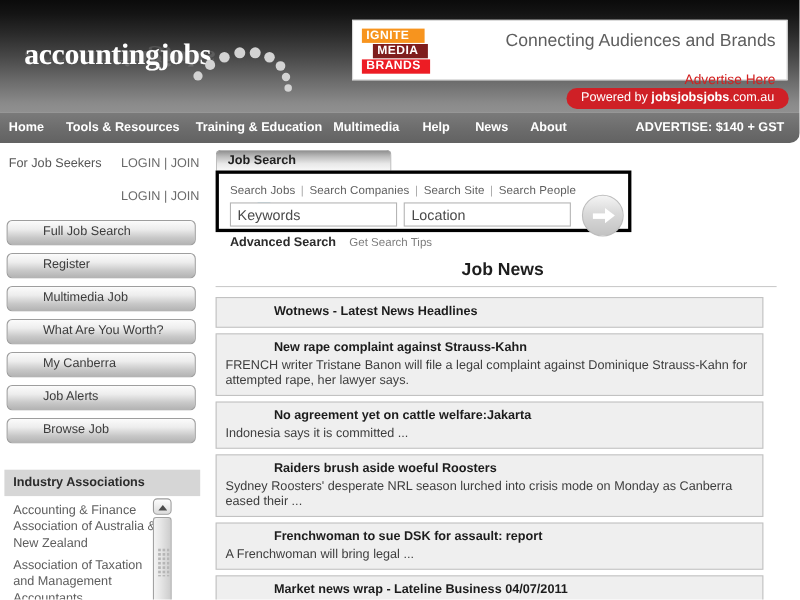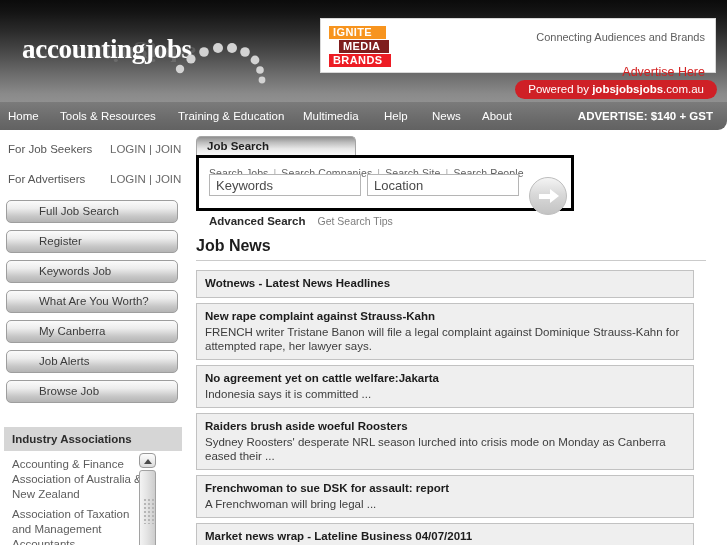--- a/index.html
+++ b/index.html
@@ -46,41 +46,41 @@
   .ig-row {
     font-family: "Liberation Sans", sans-serif;
     font-weight: bold; font-size: 11px; color: #ffffff;
     letter-spacing: 0.4px; padding: 0 3px 0 4px; line-height: 13px;
     height: 13px; margin-bottom: 1px; display: block;
   }
   .ig-1 { background: #f7941e; width: 57px; }
   .ig-2 { background: #7f1d1d; width: 50px; margin-left: 10px; }
   .ig-3 { background: #ed1c24; width: 62px; }
   .banner-txt { position: absolute; right: 10px; top: 10px; text-align: right; }
-  .banner-line1 { font-size: 11px; color: #5e5e5e; line-height: 17px; }
+  .banner-line1 { font-size: 16px; color: #5e5e5e; line-height: 17px; }
   .banner-line2 { font-size: 12.5px; color: #d32020; line-height: 17px; margin-top: 18px; }
 
   .powered {
     position: absolute; right: 10px; top: 80px;
     background: #cf2026; color: #ffffff;
     border-radius: 11px; height: 19px; line-height: 19px;
     padding: 0 13px; font-size: 11.5px; white-space: nowrap;
   }
   .powered b { font-weight: bold; }
 
   
   .nav {
     position: absolute; left: 0; top: 102px; width: 727px; height: 28px;
     background: linear-gradient(to bottom, #7b7b7b 0%, #6c6c6c 55%, #626262 100%);
     border-bottom-right-radius: 9px;
   }
   .nav-inner { position: relative; height: 28px; }
   .nav-item {
     position: absolute; top: 0; height: 28px; line-height: 28px;
-    color: #ffffff; font-size: 11.5px; font-weight: normal;
+    color: #ffffff; font-size: 11.5px; font-weight: bold;
     white-space: nowrap; cursor: pointer;
   }
   .nav-adv {
     position: absolute; right: 14px; top: 0; height: 28px; line-height: 28px;
     color: #ffffff; font-size: 11.5px; font-weight: bold; white-space: nowrap;
   }
 
   
   .left { position: absolute; left: 0; top: 130px; width: 188px; }
   .acct-row {
@@ -152,21 +152,21 @@
     font-size: 10.5px; color: #606060; padding: 9px 0 0 10px; letter-spacing: 0.1px;
   }
   .search-links span { cursor: pointer; }
   .sl-sep { color: #aaaaaa; padding: 0 2px; }
   .tri {
     position: absolute; left: 35px; top: 26px; width: 0; height: 0;
     border-left: 6px solid transparent; border-right: 6px solid transparent;
     border-top: 7px solid #2ea8d6;
   }
   .field {
-    position: absolute; top: 16px; height: 22px; border: 1px solid #b5b5b5;
+    position: absolute; top: 26px; height: 22px; border: 1px solid #b5b5b5;
     background: #ffffff; font-size: 13px; color: #4a4a4a;
     line-height: 20px; padding-left: 6px; font-family: "Liberation Sans", sans-serif;
   }
   #f-keywords { left: 10px; width: 152px; }
   #f-location { left: 168px; width: 152px; }
   .arrow-btn {
     position: absolute; left: 330px; top: 19px; width: 38px; height: 38px;
     border-radius: 50%;
     background: linear-gradient(to bottom, #f4f4f4 0%, #d9d9d9 45%, #c3c3c3 100%);
     border: 1px solid #bdbdbd; cursor: pointer;
@@ -179,30 +179,30 @@
     content: ""; position: absolute; left: 20px; top: 11px;
     border-top: 7.5px solid transparent; border-bottom: 7.5px solid transparent;
     border-left: 9px solid #ffffff;
   }
   .adv-row { position: absolute; left: 10px; top: 53px; white-space: nowrap; }
   .adv-a { font-size: 11.5px; font-weight: bold; color: #2b2b2b; cursor: pointer; }
   .adv-b { font-size: 10.5px; color: #7d7d7d; margin-left: 12px; cursor: pointer; }
 
   .jobnews-h {
     font-size: 16px; font-weight: bold; color: #1d1d1d;
-    margin-top: 26px; padding-bottom: 5px;
+    margin-top: 26px; padding-bottom: 5px; text-align: center;
   }
   .jobnews-rule { height: 1px; background: #cbcbcb; width: 510px; }
 
   .news-list { margin-top: 9px; width: 498px; }
   .news-item {
     background: #efefef; border: 1px solid #c2c2c2;
     padding: 5px 8px 6px 8px; margin-bottom: 5px;
   }
-  .news-title { font-size: 11.5px; font-weight: bold; color: #1c1c1c; line-height: 15px; }
+  .news-title { font-size: 11.5px; font-weight: bold; color: #1c1c1c; line-height: 15px; margin-left: 44px; }
   .news-desc { font-size: 11.5px; color: #3d3d3d; line-height: 14px; margin-top: 1px; }
 </style>
 </head>
 <body>
 
 <div id="page">
 
   <div class="header">
     <div class="logo-wrap">
       <div class="logo-text">accountingjobs</div>
@@ -250,28 +250,27 @@
     <div class="nav-adv">ADVERTISE: $140 + GST</div>
   </div>
 
   <div class="left">
     <div id="acct-list">
         <div class="acct-row">
           <span class="acct-label">For Job Seekers</span>
           <span class="acct-links">LOGIN | JOIN</span>
         </div>
         <div class="acct-row">
-          <span class="acct-label">For Advertisers</span>
           <span class="acct-links">LOGIN | JOIN</span>
         </div>
       </div>
     <div id="btn-list">
         <button class="side-btn">Full Job Search</button>
         <button class="side-btn">Register</button>
-        <button class="side-btn">Keywords Job</button>
+        <button class="side-btn">Multimedia Job</button>
         <button class="side-btn">What Are You Worth?</button>
         <button class="side-btn">My Canberra</button>
         <button class="side-btn">Job Alerts</button>
         <button class="side-btn">Browse Job</button>
       </div>
 
     <div class="assoc-box">
       <div class="assoc-head">Industry Associations</div>
       <div class="assoc-body">
         <div id="assoc-list">

